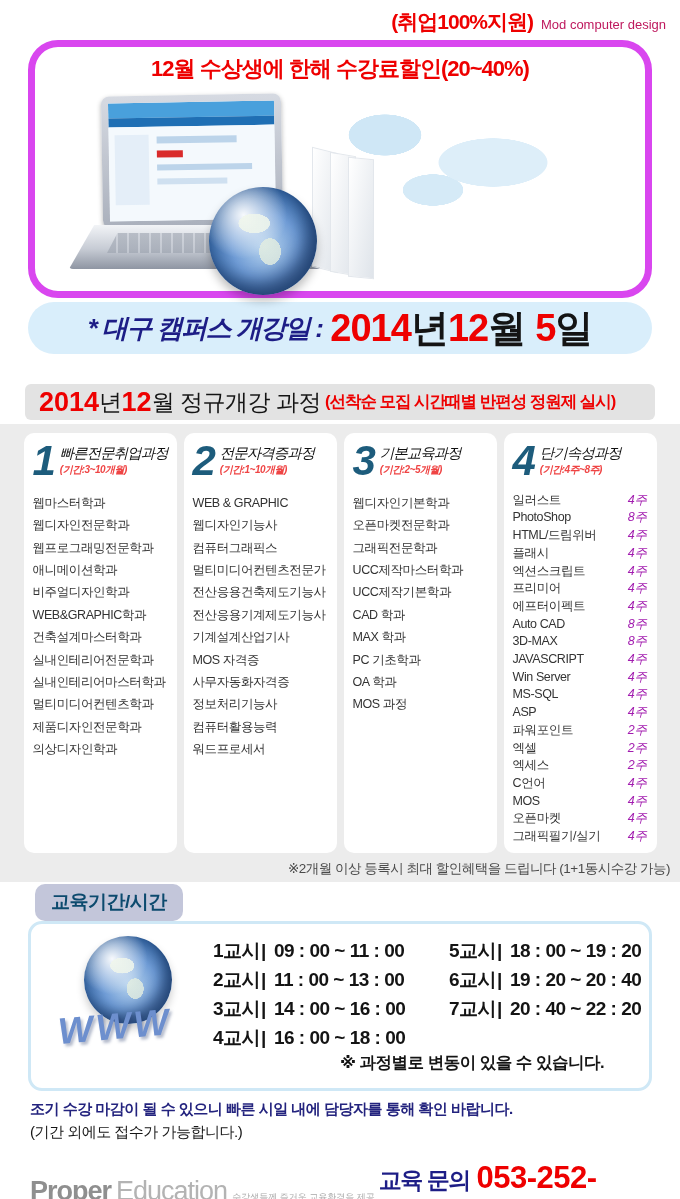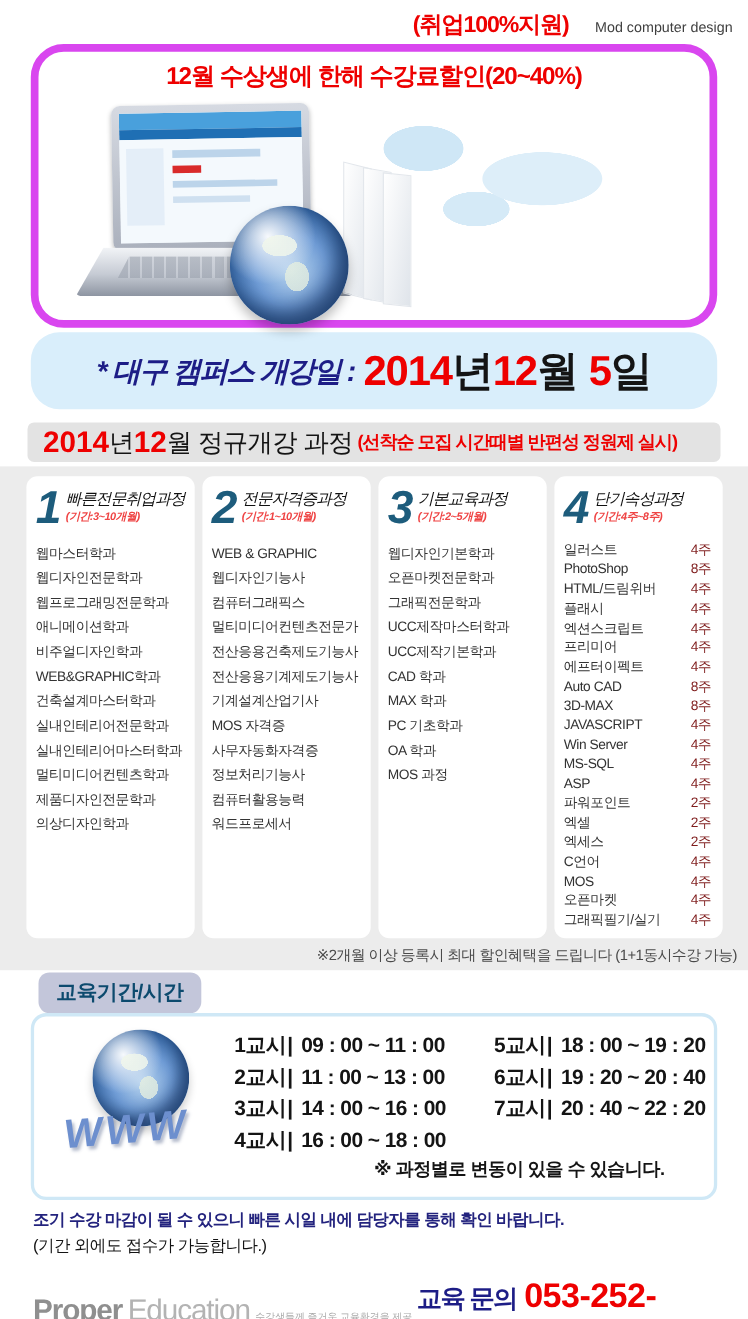--- a/index.html
+++ b/index.html
@@ -1,23 +1,23 @@
 <!DOCTYPE html>
 <html lang="ko"><head>
 <meta charset="utf-8">
 <style>
   * { margin:0; padding:0; box-sizing:border-box; }
   html,body { background:#ffffff; }
   body { font-family:"Liberation Sans","DejaVu Sans",sans-serif; }
   .page { position:relative; width:680px; height:1199px; background:#fff; overflow:hidden; margin:0 auto; }
 
   
-  .top-row { position:absolute; top:8px; right:14px; display:flex; align-items:baseline; gap:24px; }
+  .top-row { position:absolute; top:8px; right:14px; display:flex; align-items:baseline; gap:8px; }
   .jobs-badge { color:#ee0000; font-weight:bold; font-size:21px; letter-spacing:-1px; }
-  .brand-name { color:#404040; font-size:13px; }
+  .brand-name { color:#be185d; font-size:13px; }
 
   
   .hero { position:absolute; left:28px; top:40px; width:624px; height:258px;
           border:7px solid #d946ef; border-radius:30px; background:#fff; }
   .discount { text-align:center; margin-top:7px; color:#ee0000; font-weight:bold; font-size:22px; letter-spacing:-1px; }
   .map-deco { position:absolute; left:290px; top:55px; width:240px; height:110px; z-index:0;
               background:
                radial-gradient(ellipse 60px 34px at 25% 30%, #cfe7f6 60%, transparent 61%),
                radial-gradient(ellipse 90px 40px at 70% 55%, #ddeef9 60%, transparent 61%),
                radial-gradient(ellipse 50px 26px at 45% 80%, #d5eaf7 60%, transparent 61%); }
@@ -60,21 +60,21 @@
 
   .hero-text { position:absolute; left:338px; top:52px; width:300px; z-index:2; }
   .date-title { font-size:41px; font-weight:bold; letter-spacing:-1px; white-space:nowrap; }
   .red { color:#ee0000; } .blk { color:#141414; }
   .academy { margin-top:18px; font-size:27px; color:#1c1c1c; letter-spacing:0.5px; white-space:nowrap; }
   .open-line { margin-top:2px; font-size:31px; color:#141414; white-space:nowrap; }
   .open-line .b { font-weight:800; }
   .support-line { margin-top:16px; color:#ee0000; font-weight:800; font-size:19.5px; letter-spacing:-1px; white-space:nowrap; }
 
   
-  .campus-bar { position:absolute; left:28px; top:302px; width:624px; height:70px; background:#d9eefb;
+  .campus-bar { position:absolute; left:28px; top:302px; width:624px; height:52px; background:#d9eefb;
                 border-radius:26px; display:flex; align-items:center; justify-content:center; }
   .campus-label { color:#1d1d86; font-weight:800; font-style:italic; font-size:26px; letter-spacing:-1.5px; margin-right:8px; }
   .campus-date { font-size:38px; font-weight:800; letter-spacing:-1px; }
   .campus-date .day { margin-left:10px; }
 
   
   .section-bar { position:absolute; left:25px; top:384px; width:630px; height:36px; background:#e3e3e3;
                  border-radius:6px; display:flex; align-items:center; padding-left:14px; white-space:nowrap; }
   .st-year { color:#ee0000; font-weight:bold; font-size:27px; }
   .st-blk { color:#141414; font-size:23px; letter-spacing:-0.5px; }
@@ -85,21 +85,21 @@
   .cols { display:flex; justify-content:center; gap:7px; padding-top:9px; }
   .course-panel { width:153px; height:420px; background:#fff; border-radius:10px; padding:10px 5px 0 9px; overflow:hidden; }
   .cp-head { display:flex; gap:4px; align-items:flex-start; }
   .cp-num { font-size:42px; font-weight:bold; font-style:italic; color:#1d5c7c; line-height:0.85; }
   .cp-titles { margin-top:1px; }
   .cp-title { font-size:14.5px; font-weight:400; font-style:italic; color:#101010; letter-spacing:-1px; white-space:nowrap; }
   .cp-dur { font-size:10px; font-weight:800; font-style:italic; color:#ef4444; letter-spacing:-0.5px; white-space:nowrap; }
   .cp-list { margin-top:13px; }
   .course-item { font-size:12.5px; color:#333; letter-spacing:-0.4px; line-height:22.4px; white-space:nowrap; }
   .course-panel:nth-child(4) .course-item { line-height:17.7px; display:flex; justify-content:space-between; padding-right:5px; }
-  .ci-weeks { color:#7f1d1d; }
+  .ci-weeks { color:#a21caf;font-style:italic; }
   .courses-note { position:absolute; right:10px; bottom:4px; color:#4a4a4a; font-size:13.5px; letter-spacing:-0.5px; }
 
   
   .sched-pill { position:absolute; left:35px; top:884px; background:#c3c6da; border-radius:10px;
                 padding:5px 16px 6px; font-size:19px; font-weight:bold; color:#0c4a6e; letter-spacing:-0.5px; }
   .sched-box { position:absolute; left:28px; top:921px; width:624px; height:170px; background:#fff;
                border:3px solid #cfe8f6; border-radius:14px; }
   .sched-art { position:absolute; left:25px; top:10px; width:150px; height:150px; }
   .globe2 { position:absolute; left:28px; top:2px; width:88px; height:88px; border-radius:50%;
             background:

